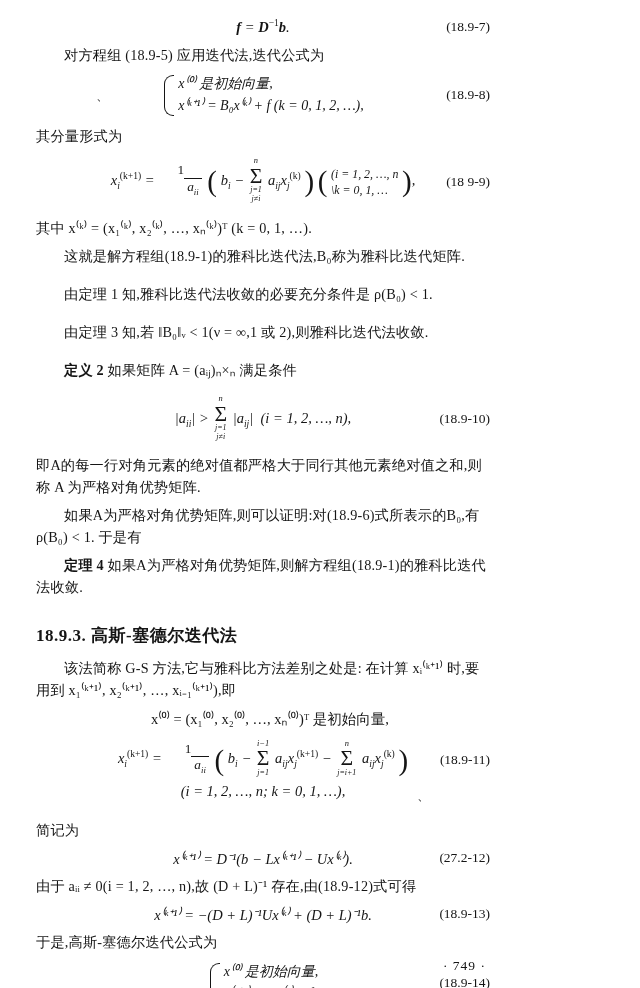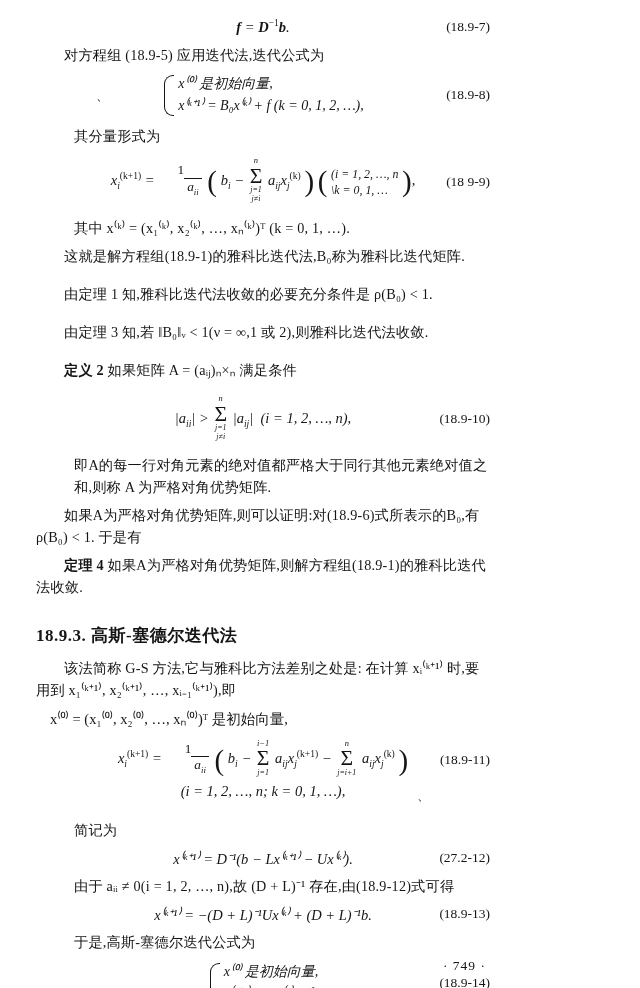--- a/index.html
+++ b/index.html
@@ -182,21 +182,21 @@
     bottom: 14px;
     right: 34px;
     font-size: 13.5px;
     letter-spacing: 1px;
     text-align: right;
   }
   .tickmark {
     position: absolute;
     font-size: 13px;
   }
-  .noindent { text-indent: 0; margin-left: 38px; }
+  .noindent { text-indent: 0; }
   .smallgap { margin: 16px 0; }
 </style>
 </head>
 <body>
 
 <div class="page">
   <div class="body-col">
 
     <div class="eq-row">
       <div class="eq-center">
@@ -285,21 +285,21 @@
     <div class="para indent">
       <span class="defn">定理 4</span>
       <span>如果A为严格对角优势矩阵,则解方程组(18.9-1)的雅科比迭代法收敛.</span>
     </div>
 
     <div class="heading">18.9.3. 高斯-塞德尔迭代法</div>
 
     <div class="para indent">该法简称 G-S 方法,它与雅科比方法差别之处是: 在计算 xᵢ⁽ᵏ⁺¹⁾ 时,要用到 x₁⁽ᵏ⁺¹⁾, x₂⁽ᵏ⁺¹⁾, …, xᵢ₋₁⁽ᵏ⁺¹⁾),即</div>
 
     <div class="eq-row">
-      <div class="eq-center" style="text-align:left; padding-left:14px;">x⁽⁰⁾ = (x₁⁽⁰⁾, x₂⁽⁰⁾, …, xₙ⁽⁰⁾)ᵀ 是初始向量,</div>
+      <div class="eq-center" style="text-align:center; padding-left:14px;">x⁽⁰⁾ = (x₁⁽⁰⁾, x₂⁽⁰⁾, …, xₙ⁽⁰⁾)ᵀ 是初始向量,</div>
     </div>
 
     <div class="eq-row" style="margin-top:12px;margin-bottom:4px;">
       <div class="eq-center">
         <span class="math">x<sub>i</sub><sup class="up">(k+1)</sup> =
           <span class="frac">
             <span class="n up">1</span>
             <span class="d">a<sub>ii</sub></span>
           </span>
           <span class="bigparen">(</span>

